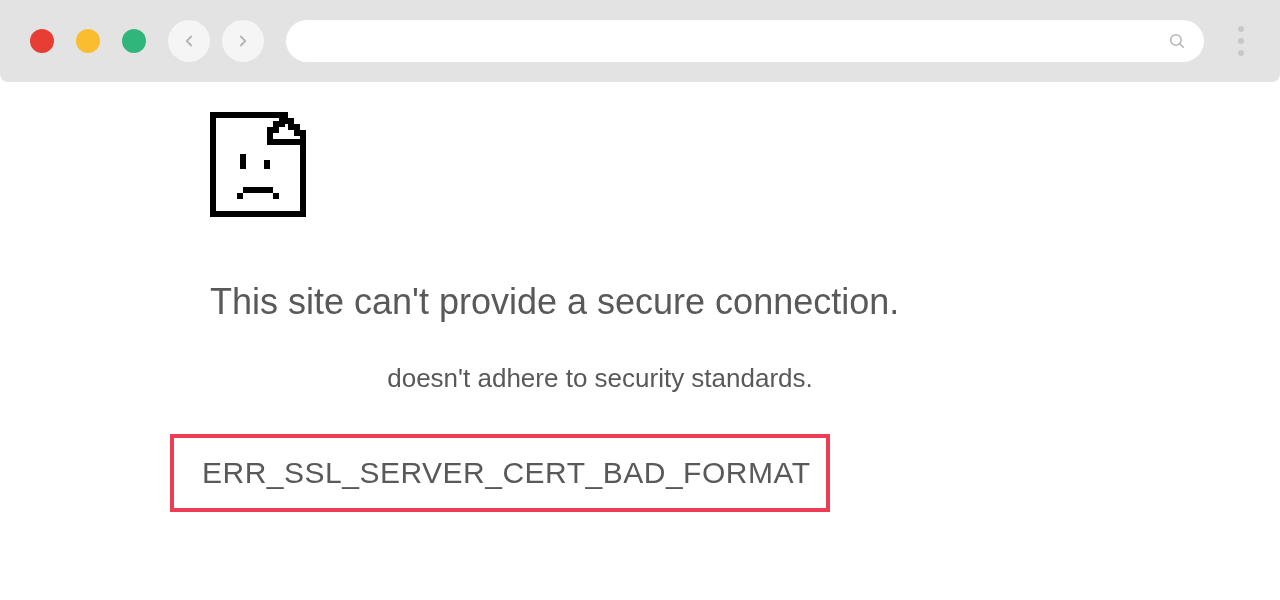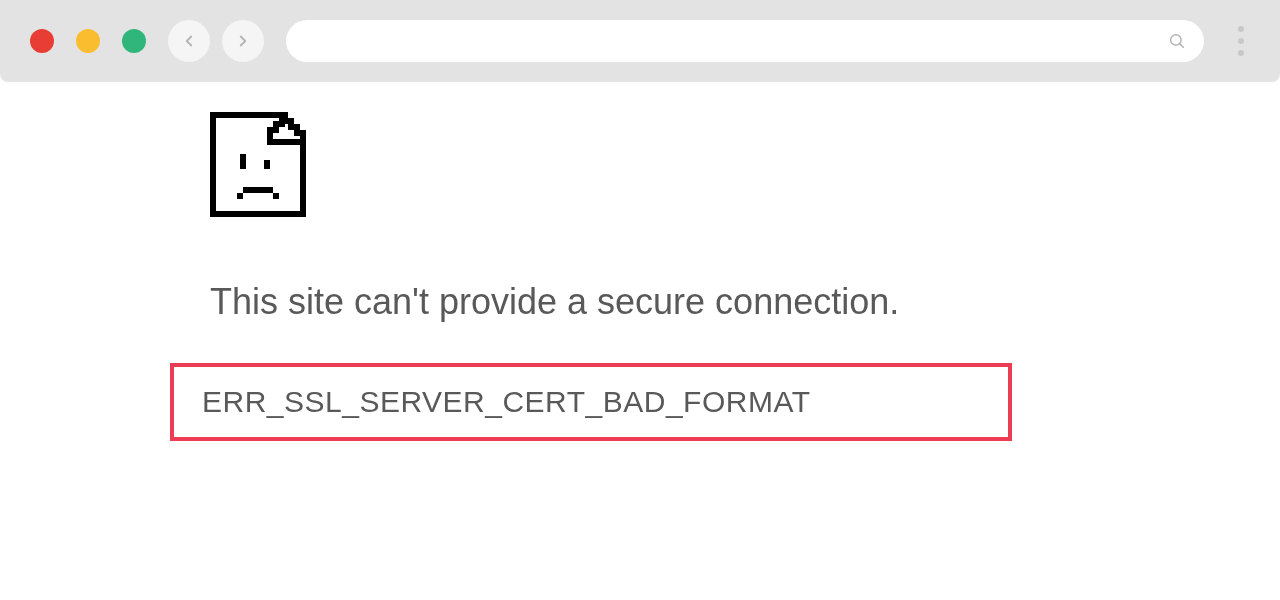--- a/index.html
+++ b/index.html
@@ -110,21 +110,21 @@
       color: #595959;
       font-weight: 400;
       text-align: center;
       width: 820px;
       margin-left: -20px;
       margin-bottom: 40px;
     }
     .error-box {
       border: 4px solid #ec3d55;
       padding: 18px 28px;
-      width: 842px;
+      width: 660px;
       margin-left: -40px;
     }
     .error-code {
       font-size: 30px;
       color: #595959;
       font-weight: 400;
       letter-spacing: 0.5px;
     }
   </style>
 </head>
@@ -170,17 +170,18 @@
 
     <rect x="54" y="48" width="6" height="9" fill="#000000"></rect>
 
     <rect x="33" y="75" width="30" height="6" fill="#000000"></rect>
     <rect x="27" y="81" width="6" height="6" fill="#000000"></rect>
     <rect x="63" y="81" width="6" height="6" fill="#000000"></rect>
   </svg>
 
   <h1 class="heading">This site can't provide a secure connection.</h1>
 
+  <p class="subheading">doesn't adhere  to security standards.</p>
 
   <div class="error-box">
     <div class="error-code">ERR_SSL_SERVER_CERT_BAD_FORMAT</div>
   </div>
 </div>
 
 </body></html>

